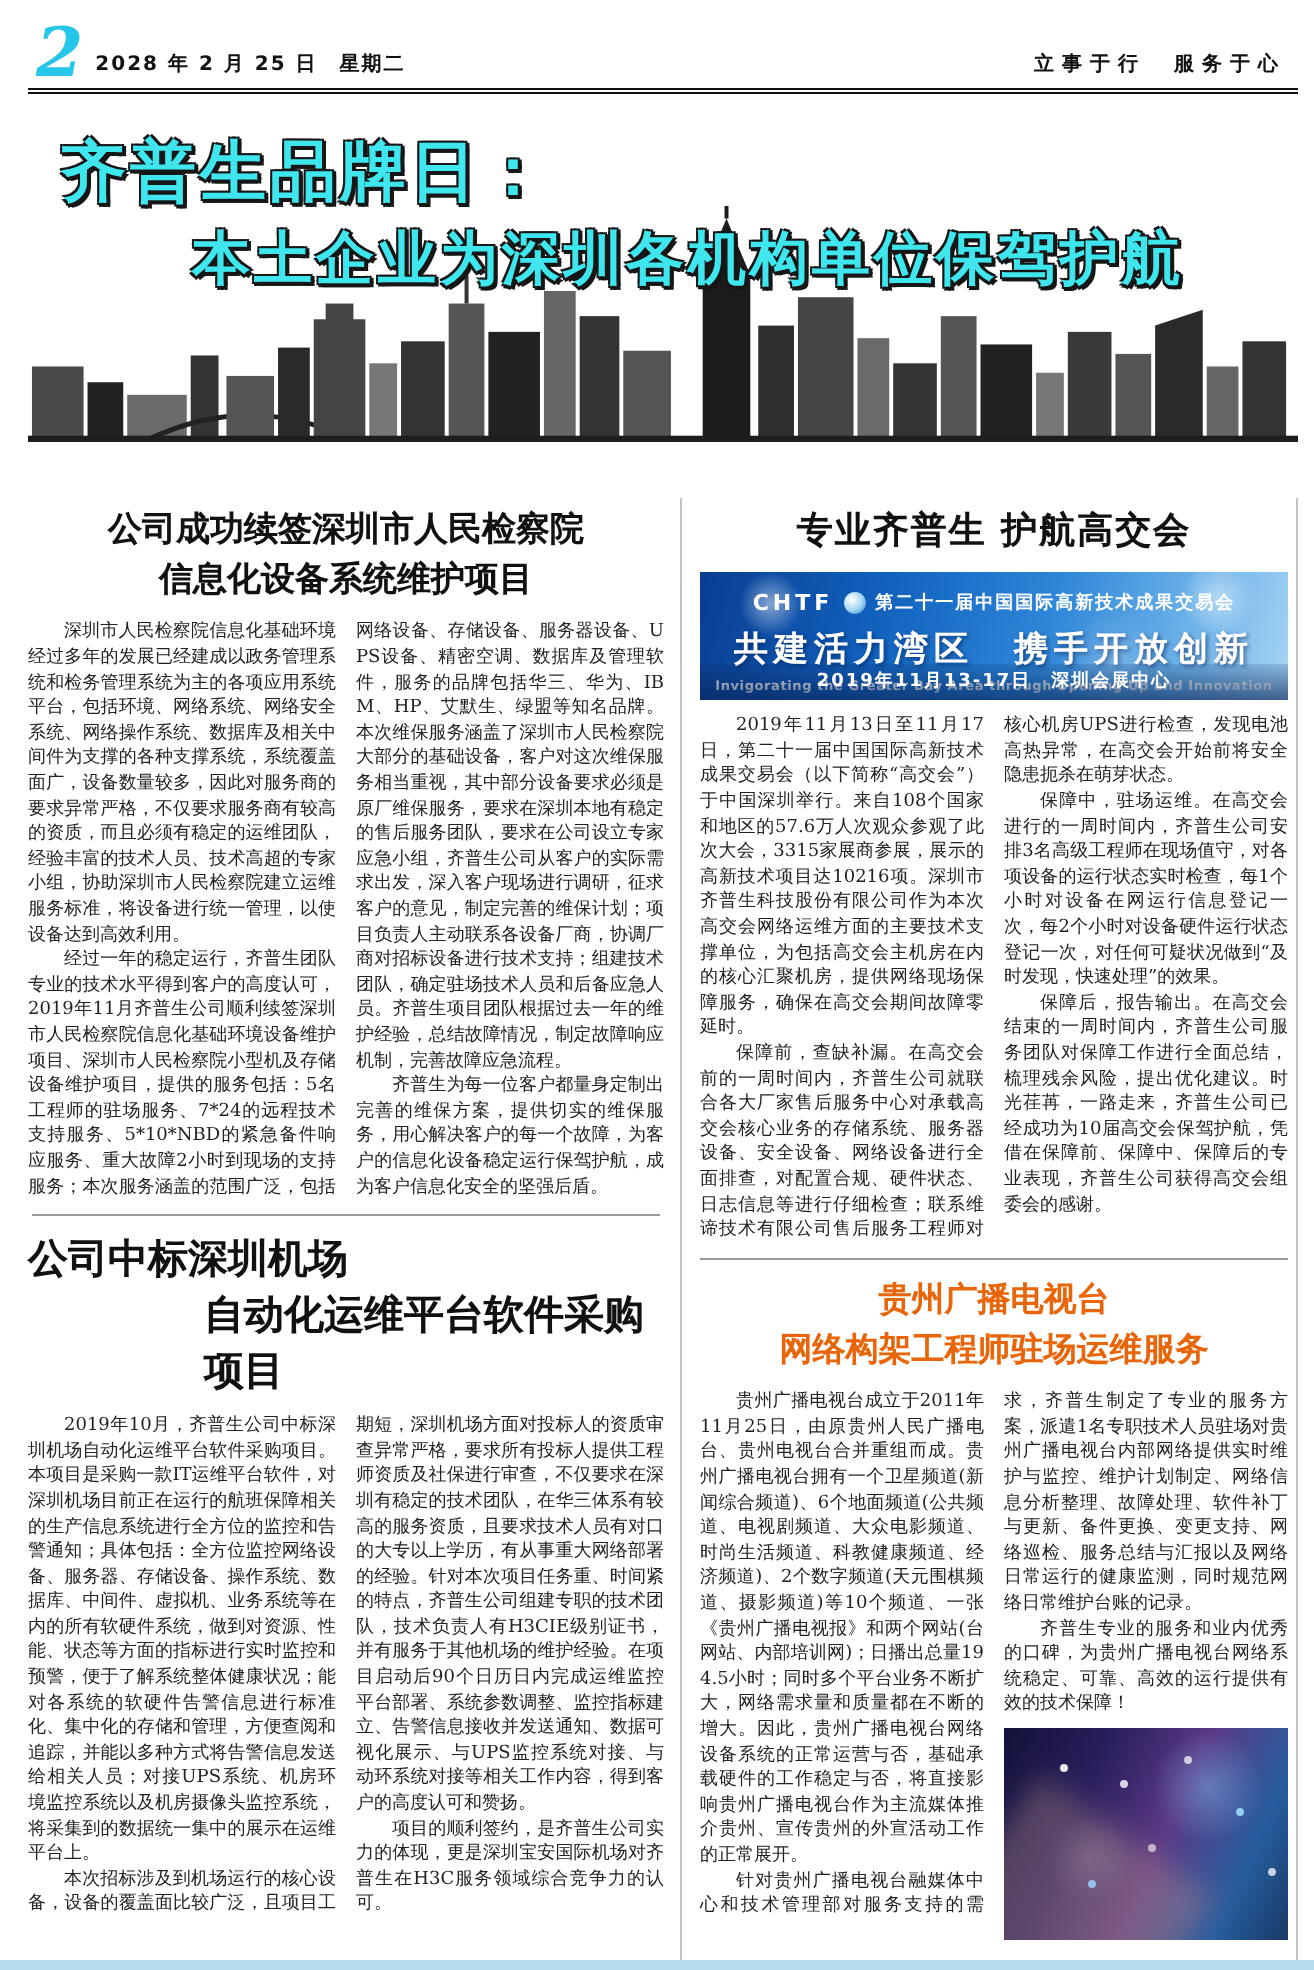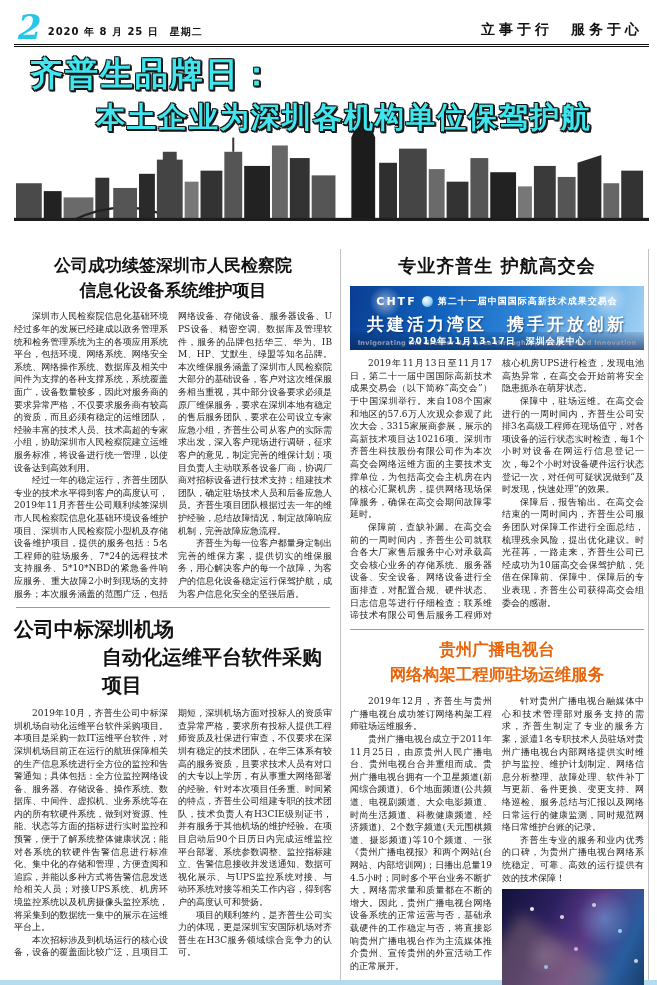--- a/index.html
+++ b/index.html
@@ -33,28 +33,28 @@
     padding-bottom:2px;
   }
   .paper-title{
     font-family:"DejaVu Serif","Liberation Serif",serif;
     font-weight:900;font-size:30px;line-height:1;
     color:#cc0000;letter-spacing:4px;
     transform:translateY(2px);
   }
   .slogan{
     font-family:"DejaVu Sans","Liberation Sans",sans-serif;
-    font-weight:bold;font-size:14px;letter-spacing:4px;color:#111;
+    font-weight:bold;font-size:10px;letter-spacing:4px;color:#111;
     padding-bottom:2px;
     text-align:right;
   }
   
   .banner{position:relative;height:168px;margin:6px 0 4px 0;}
   .skyline{position:absolute;left:0;bottom:0;width:100%;height:118px;}
-  .headline{position:absolute;left:0;top:0;width:100%;}
+  .headline{position:absolute;left:0;top:12px;width:100%;}
   .headline-line{
     font-family:"DejaVu Sans","Liberation Sans",sans-serif;
     font-weight:900;color:#3fe6ee;letter-spacing:2px;line-height:1.15;
     text-shadow:2px 2px 0 #161616,-1px -1px 0 #161616,1px -1px 0 #161616,
                 -1px 1px 0 #161616,2px 0 0 #161616,0 2px 0 #161616;
     white-space:nowrap;
   }
   .headline-line.l1{font-size:33px;margin:2px 0 0 16px;}
   .headline-line.l2{font-size:29px;margin:8px 0 0 82px;}
   
@@ -131,21 +131,21 @@
   .bottom-rule{margin-top:auto;height:5px;background:#b5dcee;margin-left:-14px;margin-right:-8px;}
 </style>
 </head>
 <body>
 
 <div class="page">
 
   <div class="masthead">
     <div class="masthead-left">
       <span class="page-number">2</span>
-      <span class="edition-date">2020 年 8 月 25 日　星期二</span>
+      <span class="edition-date">2028 年 2 月 25 日　星期二</span>
     </div>
     <div class="slogan">立事于行　服务于心</div>
   </div>
 
   <div class="banner">
     <svg class="skyline" viewBox="0 0 640 150" preserveAspectRatio="none" aria-hidden="true">
       <rect x="2" y="102" width="26" height="48" fill="#4a4a4a"></rect>
       <rect x="30" y="112" width="18" height="38" fill="#222"></rect>
       <rect x="50" y="120" width="30" height="30" fill="#6a6a6a"></rect>
       <rect x="82" y="95" width="14" height="55" fill="#333"></rect>
@@ -239,21 +239,20 @@
           <p>保障后，报告输出。在高交会结束的一周时间内，齐普生公司服务团队对保障工作进行全面总结，梳理残余风险，提出优化建议。时光荏苒，一路走来，齐普生公司已经成功为10届高交会保驾护航，凭借在保障前、保障中、保障后的专业表现，齐普生公司获得高交会组委会的感谢。</p>
         </div>
       </article>
 
       <article class="sidebar-box">
         <h2 class="a-title a4-title">
           <span>贵州广播电视台</span><br>
           <span>网络构架工程师驻场运维服务</span>
         </h2>
         <div class="body-2col">
-          <p>2019年12月，齐普生与贵州广播电视台成功签订网络构架工程师驻场运维服务。</p>
           <p>贵州广播电视台成立于2011年11月25日，由原贵州人民广播电台、贵州电视台合并重组而成。贵州广播电视台拥有一个卫星频道(新闻综合频道)、6个地面频道(公共频道、电视剧频道、大众电影频道、时尚生活频道、科教健康频道、经济频道)、2个数字频道(天元围棋频道、摄影频道)等10个频道、一张《贵州广播电视报》和两个网站(台网站、内部培训网)；日播出总量194.5小时；同时多个平台业务不断扩大，网络需求量和质量都在不断的增大。因此，贵州广播电视台网络设备系统的正常运营与否，基础承载硬件的工作稳定与否，将直接影响贵州广播电视台作为主流媒体推介贵州、宣传贵州的外宣活动工作的正常展开。</p>
           <p>针对贵州广播电视台融媒体中心和技术管理部对服务支持的需求，齐普生制定了专业的服务方案，派遣1名专职技术人员驻场对贵州广播电视台内部网络提供实时维护与监控、维护计划制定、网络信息分析整理、故障处理、软件补丁与更新、备件更换、变更支持、网络巡检、服务总结与汇报以及网络日常运行的健康监测，同时规范网络日常维护台账的记录。</p>
           <p>齐普生专业的服务和业内优秀的口碑，为贵州广播电视台网络系统稳定、可靠、高效的运行提供有效的技术保障！</p>
           <div class="tech-photo">
             <div class="hand"></div>
             <div class="dots"></div>
           </div>
         </div>
       </article>
 

